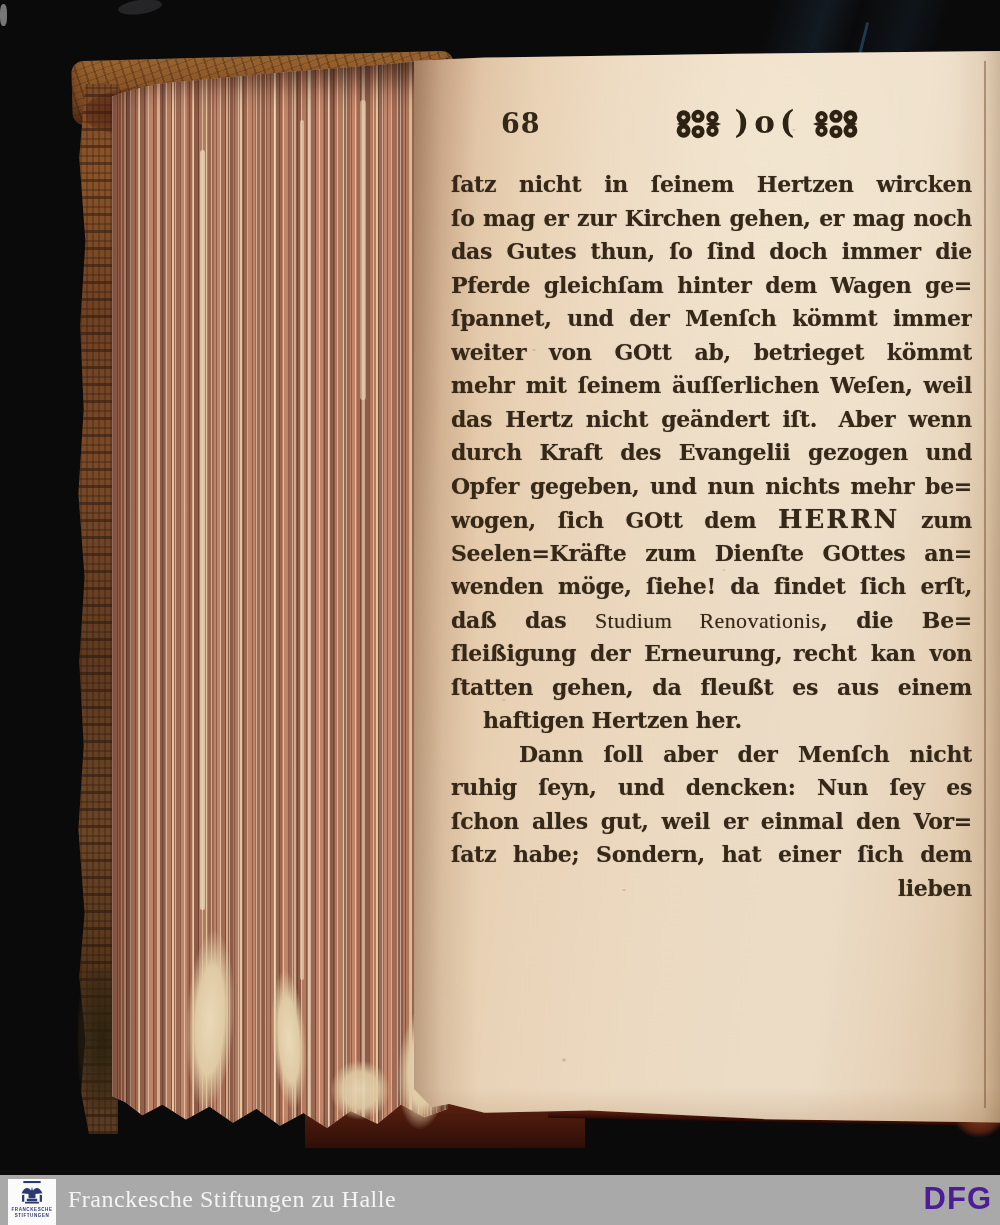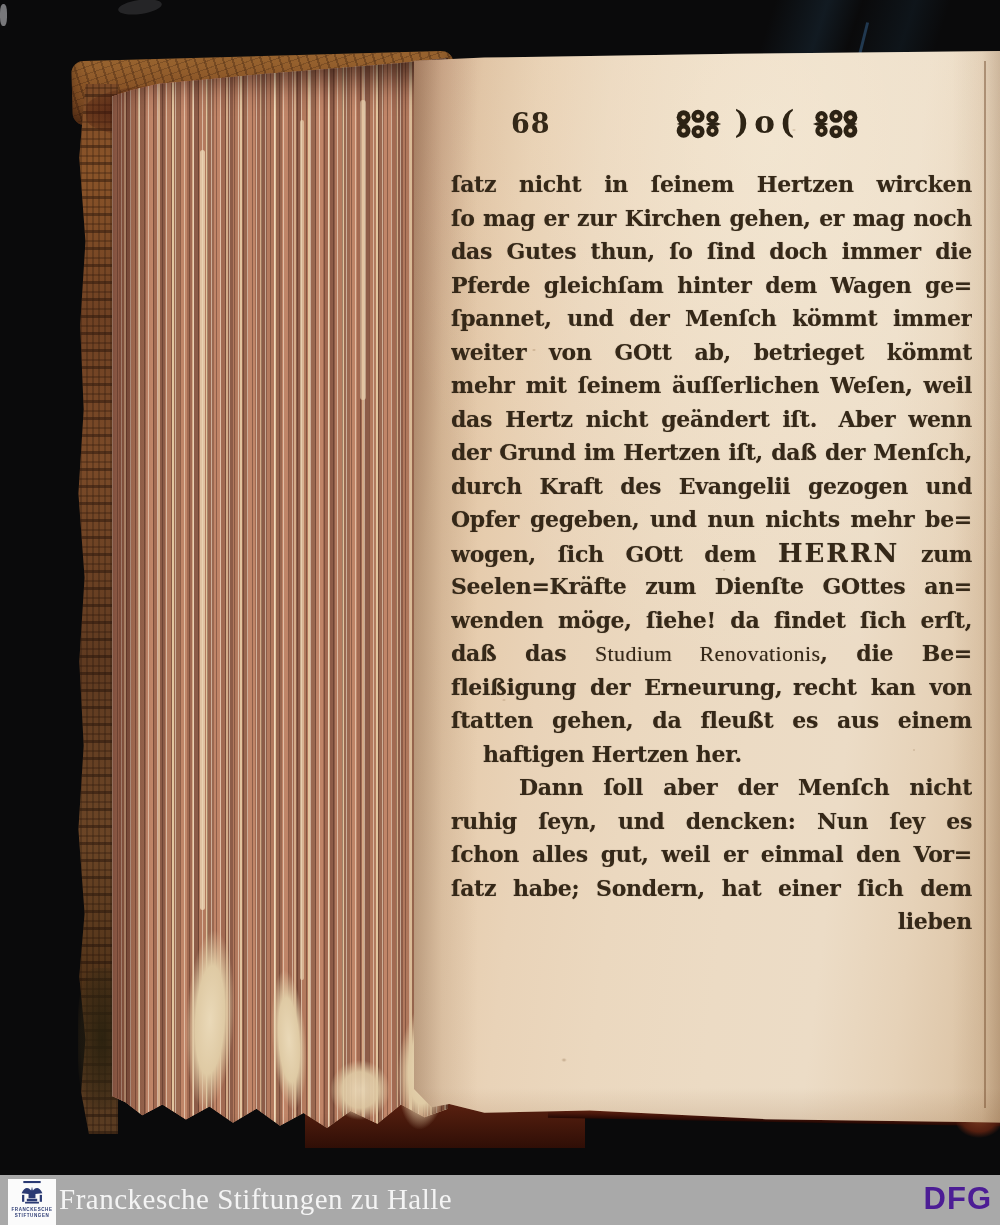--- a/index.html
+++ b/index.html
@@ -70,41 +70,41 @@
     radial-gradient(3px 2px at 120px 300px,rgba(130,95,55,.5),transparent 70%),
     radial-gradient(2px 2px at 310px 520px,rgba(130,95,55,.45),transparent 70%),
     radial-gradient(3px 2px at 210px 840px,rgba(120,85,50,.5),transparent 70%),
     radial-gradient(2px 3px at 430px 240px,rgba(130,95,55,.4),transparent 70%),
     radial-gradient(3px 2px at 90px 650px,rgba(120,85,50,.4),transparent 70%),
     radial-gradient(4px 3px at 150px 1010px,rgba(120,85,50,.45),transparent 70%),
     radial-gradient(2px 2px at 500px 700px,rgba(120,85,50,.4),transparent 70%),
     radial-gradient(3px 2px at 380px 80px,rgba(140,100,60,.45),transparent 70%);}
   
   .page-head{position:absolute;left:37px;top:50px;width:521px;height:48px;color:#342818;}
-  .pagenum{position:absolute;left:60px;top:8px;font-size:27px;font-weight:700;letter-spacing:1px;}
+  .pagenum{position:absolute;left:50px;top:8px;font-size:27px;font-weight:700;letter-spacing:1px;}
   .ornament{position:absolute;left:188px;top:2px;width:256px;height:44px;display:flex;align-items:center;justify-content:center;gap:9px;}
   .orn-center{font-size:31px;font-weight:700;letter-spacing:5px;color:#2e2415;transform:translateY(-2px);}
   .fleuron{width:52px;height:36px;}
   .text-block{position:absolute;left:37px;top:118px;width:521px;}
   .tl{height:33.5px;line-height:33.5px;font-size:22px;font-weight:700;color:#352818;
       letter-spacing:-.3px;text-align:justify;text-align-last:justify;overflow:hidden;
       text-shadow:0 0 1px rgba(53,40,24,.4);}
   .tl.end{text-align-last:left;margin-left:32px;}
   .tl.indent{padding-left:68px;width:453px;}
   .tl.catch{text-align-last:right;}
   .antiqua{font-family:"Liberation Serif",serif;font-weight:400;letter-spacing:.4px;}
   .herrn{font-size:26px;letter-spacing:2px;}
   
   .footer-bar{position:absolute;left:0;top:1175px;width:1000px;height:50px;background:#a9a9a9;z-index:10;}
   .logo-card{position:absolute;left:8px;top:4px;width:48px;height:46px;background:#fbfbfb;
              display:flex;flex-direction:column;align-items:center;justify-content:flex-start;padding-top:2px;box-sizing:border-box;}
   .logo-caption{font-family:"Liberation Sans",sans-serif;font-size:4.5px;line-height:5.5px;letter-spacing:.6px;
                 color:#2b3a73;text-align:center;font-weight:700;}
-  .bar-title{position:absolute;left:59px;top:0;height:50px;line-height:48px;color:#f4f4f4;
-             font-family:"Liberation Serif","DejaVu Serif",serif;font-size:29px;font-weight:400;letter-spacing:.5px;text-align:right;}
+  .bar-title{position:absolute;left:68px;top:0;height:50px;line-height:48px;color:#f4f4f4;
+             font-family:"Liberation Serif","DejaVu Serif",serif;font-size:24px;font-weight:400;letter-spacing:.5px;text-align:right;}
   .dfg{position:absolute;right:8px;top:6px;font-family:"Liberation Sans","DejaVu Sans",sans-serif;
        font-size:31px;font-weight:700;color:#4c1d95;letter-spacing:1px;font-stretch:condensed;}
 </style>
 </head>
 <body>
 
 <div class="photo">
 
   <div class="bg-streak-tr"></div>
   <div class="bg-scratch-blue"></div>
@@ -185,21 +185,20 @@
 
     <div class="text-block">
       <div class="tl">ſatz nicht in ſeinem Hertzen wircken läſſet,</div>
       <div class="tl">ſo mag er zur Kirchen gehen, er mag noch</div>
       <div class="tl">das Gutes thun, ſo ſind doch immer die</div>
       <div class="tl">Pferde gleichſam hinter dem Wagen ge=</div>
       <div class="tl">ſpannet, und der Menſch kömmt immer</div>
       <div class="tl">weiter von GOtt ab, betrieget kömmt immer</div>
       <div class="tl">mehr mit ſeinem äuſſerlichen Weſen, weil</div>
       <div class="tl">das Hertz nicht geändert iſt.  Aber wenn</div>
-      <div class="tl">der Grund im Hertzen iſt, daß der Menſch,</div>
       <div class="tl">durch Kraft des Evangelii gezogen und be=</div>
       <div class="tl">Opfer gegeben, und nun nichts mehr be=</div>
       <div class="tl"><span>wogen, ſich GOtt dem </span><span class="herrn">HERRN</span><span> zum</span></div>
       <div class="tl">Seelen=Kräfte zum Dienſte GOttes an=</div>
       <div class="tl">wenden möge, ſiehe! da findet ſich erſt,</div>
       <div class="tl"><span>daß das </span><span class="antiqua">Studium Renovationis</span><span>, die Be=</span></div>
       <div class="tl">fleißigung der Erneurung, recht kan von</div>
       <div class="tl">ſtatten gehen, da fleußt es aus einem wahr=</div>
       <div class="tl end">haftigen Hertzen her.</div>
       <div class="tl indent">Dann ſoll aber der Menſch nicht</div>

